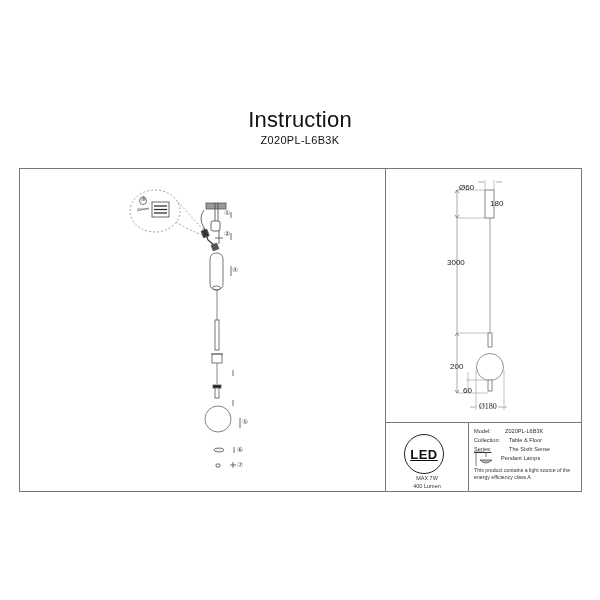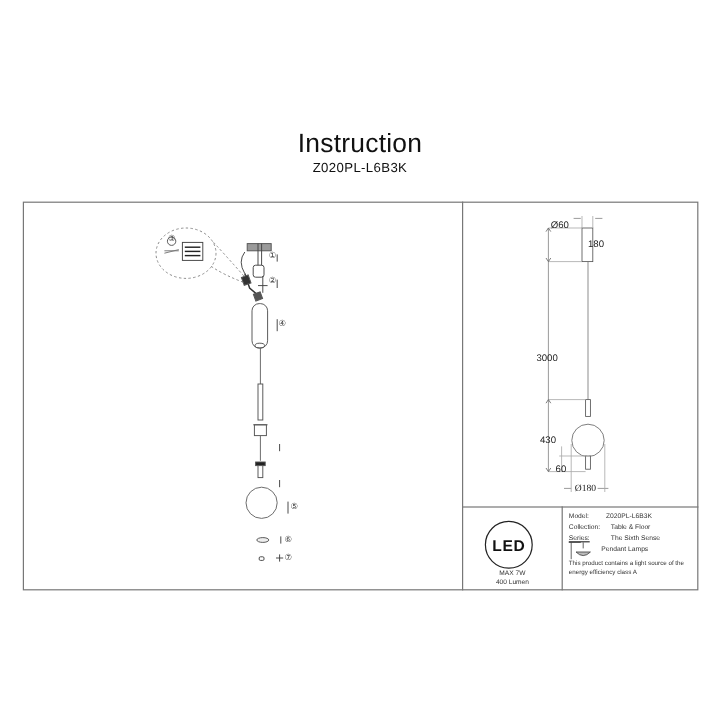--- a/index.html
+++ b/index.html
@@ -4,21 +4,21 @@
   <style>
     html, body { margin: 0; padding: 0; background: #ffffff; }
     body { width: 600px; height: 600px; position: relative; overflow: hidden; font-family: "Liberation Sans", sans-serif; color: #1a1a1a; }
     .title { position: absolute; left: 0; width: 600px; top: 107px; text-align: center; font-size: 22px; font-weight: normal; letter-spacing: 0.2px; color: #111; }
     .subtitle { position: absolute; left: 0; width: 600px; top: 134px; text-align: center; font-size: 11px; color: #111; letter-spacing: 0.3px; }
     .frame { position: absolute; left: 19px; top: 168px; width: 563px; height: 324px; border: 1px solid #777; box-sizing: border-box; }
     .divider-v { position: absolute; left: 385px; top: 168px; width: 1px; height: 324px; background: #777; }
     .info-top { position: absolute; left: 385px; top: 422px; width: 197px; height: 1px; background: #777; }
     .info-div { position: absolute; left: 468px; top: 422px; width: 1px; height: 70px; background: #777; }
     svg.drawing { position: absolute; left: 0; top: 0; }
-    .led-logo { position: absolute; left: 404px; top: 434px; width: 40px; height: 40px; border: 1.6px solid #222; border-radius: 50%; box-sizing: border-box; display: flex; align-items: center; justify-content: center; font-size: 13px; font-weight: bold; letter-spacing: 0.5px; color: #111; }
+    .led-logo { position: absolute; left: 404px; top: 434px; width: 40px; height: 40px; border: 1.6px solid #222; border-radius: 50%; box-sizing: border-box; display: flex; align-items: center; justify-content: center; font-size: 13px; font-weight: bold; letter-spacing: 0.5px; color: #111; text-decoration: underline; }
     .led-text { position: absolute; left: 386px; width: 82px; text-align: center; font-size: 5.5px; color: #333; }
     .info-row { position: absolute; font-size: 5.6px; color: #333; white-space: nowrap; }
     .info-label { position: absolute; left: 474px; }
     .info-val { position: absolute; }
     .dim-label { position: absolute; font-size: 8px; color: #222; }
     .callout { position: absolute; font-size: 7px; color: #444; }
   </style>
 </head>
 <body>
 
@@ -137,22 +137,22 @@
 <div class="callout" style="left:224px; top:209px;">①</div>
 <div class="callout" style="left:224px; top:230px;">②</div>
 <div class="callout" style="left:140px; top:195px;">③</div>
 <div class="callout" style="left:232px; top:266px;">④</div>
 <div class="callout" style="left:242px; top:418px;">⑤</div>
 <div class="callout" style="left:237px; top:446px;">⑥</div>
 <div class="callout" style="left:237px; top:461px;">⑦</div>
 
 <div class="dim-label" style="left:459px; top:183px;">Ø60</div>
 <div class="dim-label" style="left:450px; top:199px;margin-left:40px;">180</div>
-<div class="dim-label" style="left:447px; top:258px;margin-top:36px;">3000</div>
-<div class="dim-label" style="left:450px; top:362px;">430</div>
+<div class="dim-label" style="left:447px; top:258px;">3000</div>
+<div class="dim-label" style="left:450px; top:362px;">200</div>
 <div class="dim-label" style="left:463px; top:386px;">60</div>
 <div class="dim-label" style="left:479px; top:402px;font-family:Liberation Serif, serif;">Ø180</div>
 
 <div class="led-logo">LED</div>
 <div class="led-text" style="top:475px;">MAX 7W</div>
 <div class="led-text" style="top:483px;">400 Lumen</div>
 
 <div class="info-row info-label" style="top:428px;">Model:</div>
 <div class="info-row info-val" style="left:505px; top:428px;">Z020PL-L6B3K</div>
 <div class="info-row info-label" style="top:437px;">Collection:</div>

